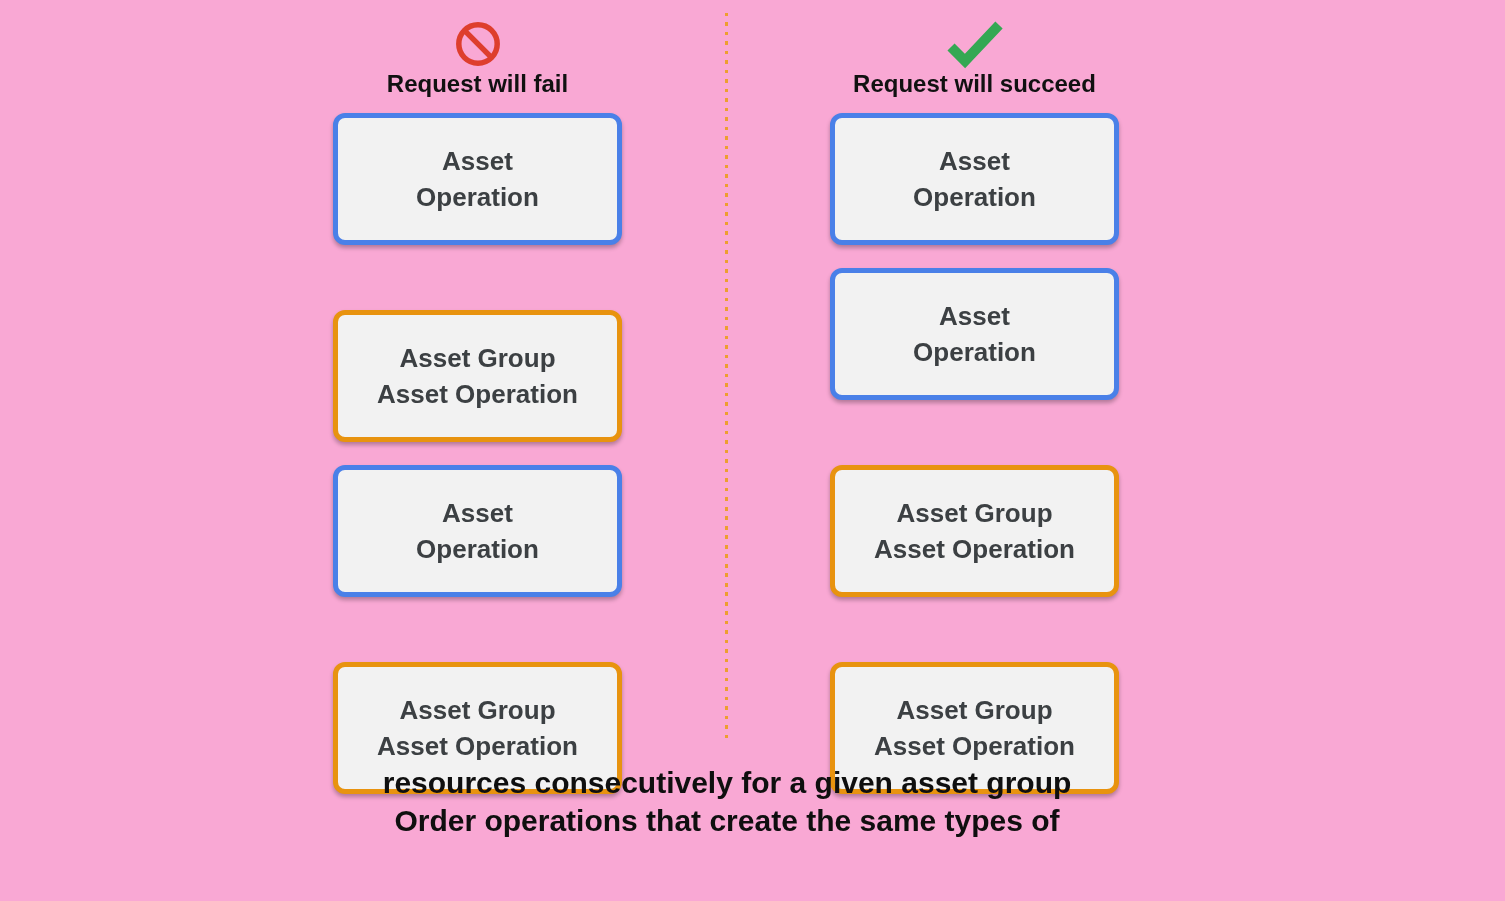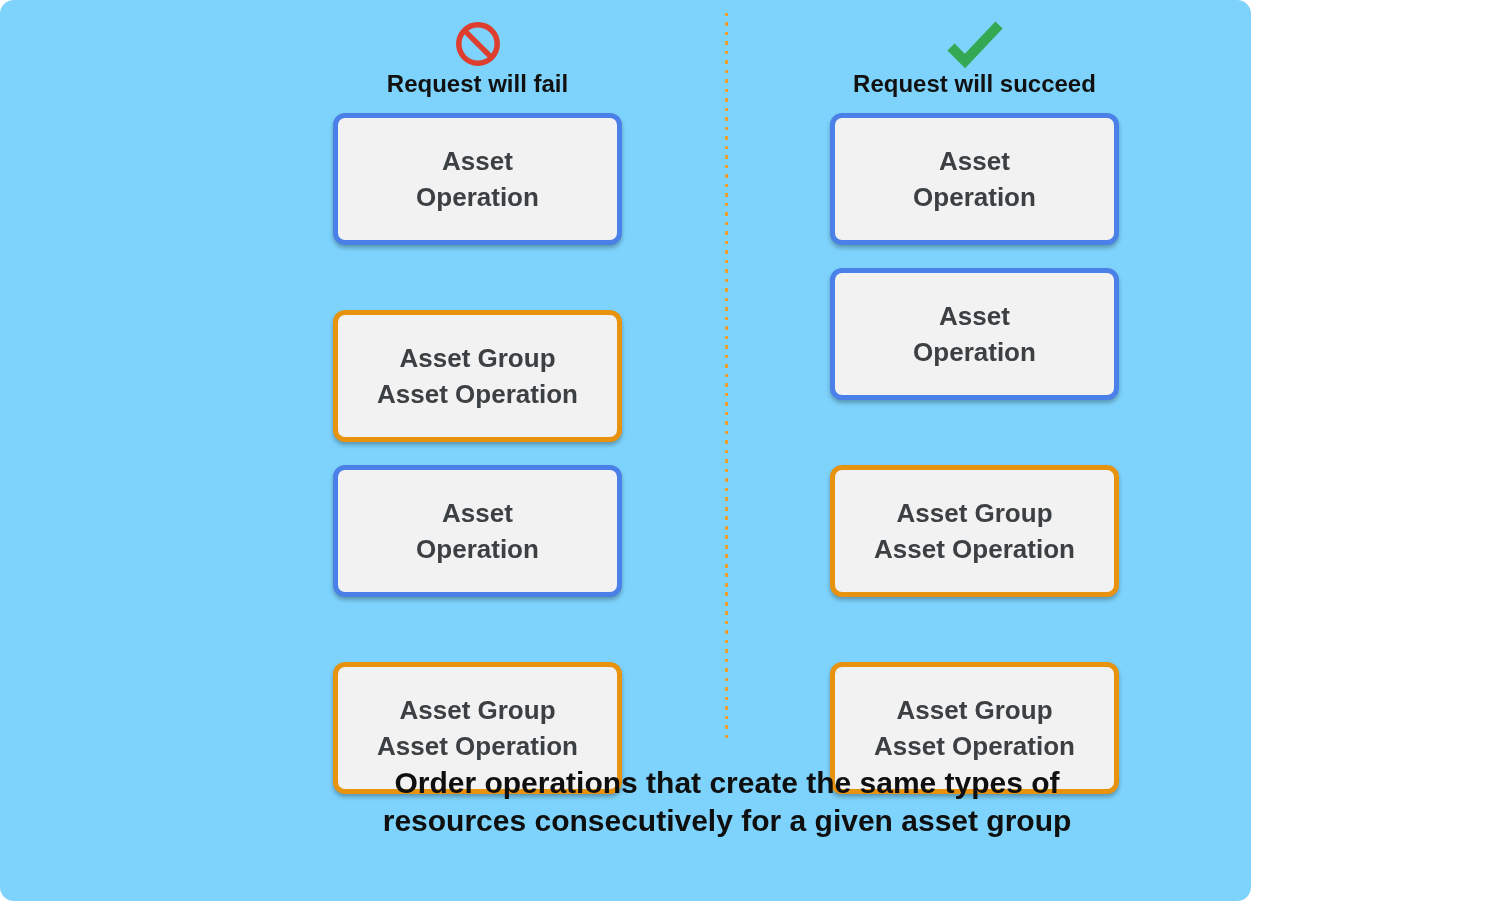--- a/index.html
+++ b/index.html
@@ -3,25 +3,24 @@
 <meta charset="utf-8">
 <style>
   html, body {
     margin: 0;
     padding: 0;
     background: #ffffff;
     font-family: "Liberation Sans", sans-serif;
   }
   .canvas {
     position: relative;
-    width: 1251px;
+    width: 1505px;
     height: 901px;
-    background: #7dd3fc;
+    background: #f9a8d4;
     overflow: hidden;
-    border-radius: 14px;
   }
   .column {
     position: absolute;
     top: 0;
     width: 289px;
     display: flex;
     flex-direction: column;
     align-items: center;
   }
   #col-fail   { left: 333px; }
@@ -147,17 +146,17 @@
       <span>Asset Group</span>
       <span>Asset Operation</span>
     </div>
     <div class="box asset-group">
       <span>Asset Group</span>
       <span>Asset Operation</span>
     </div>
   </div>
 
   <div class="caption">
+    <div>resources consecutively for a given asset group</div>
     <div>Order operations that create the same types of</div>
-    <div>resources consecutively for a given asset group</div>
   </div>
 
 </div>
 
 </body></html>

